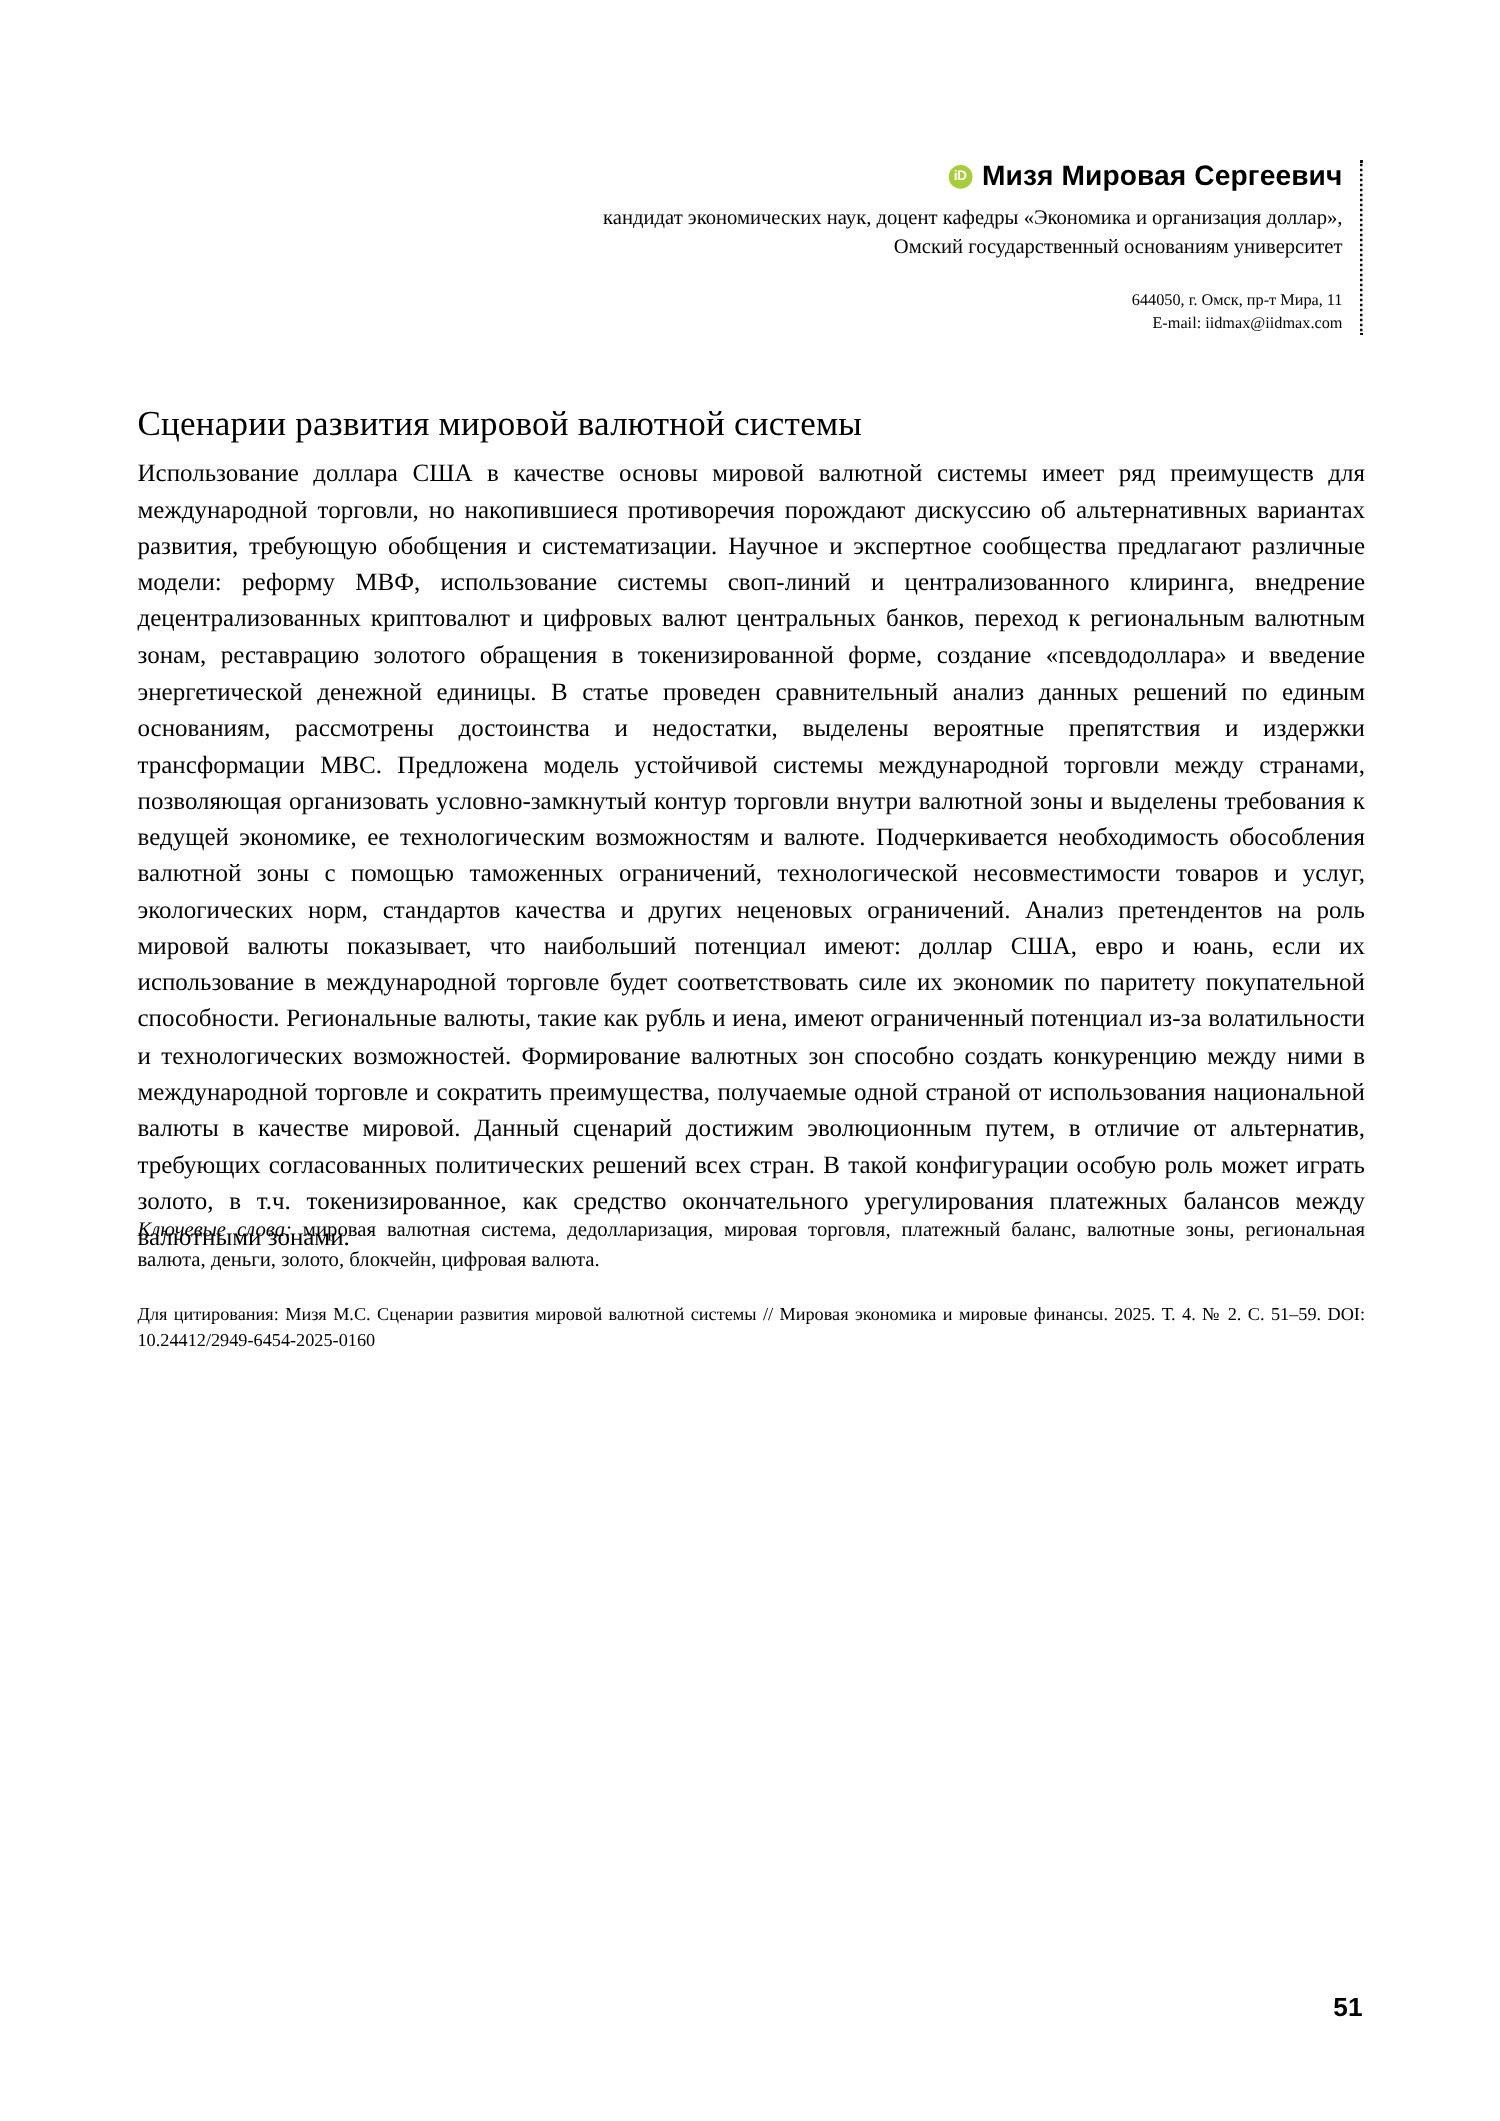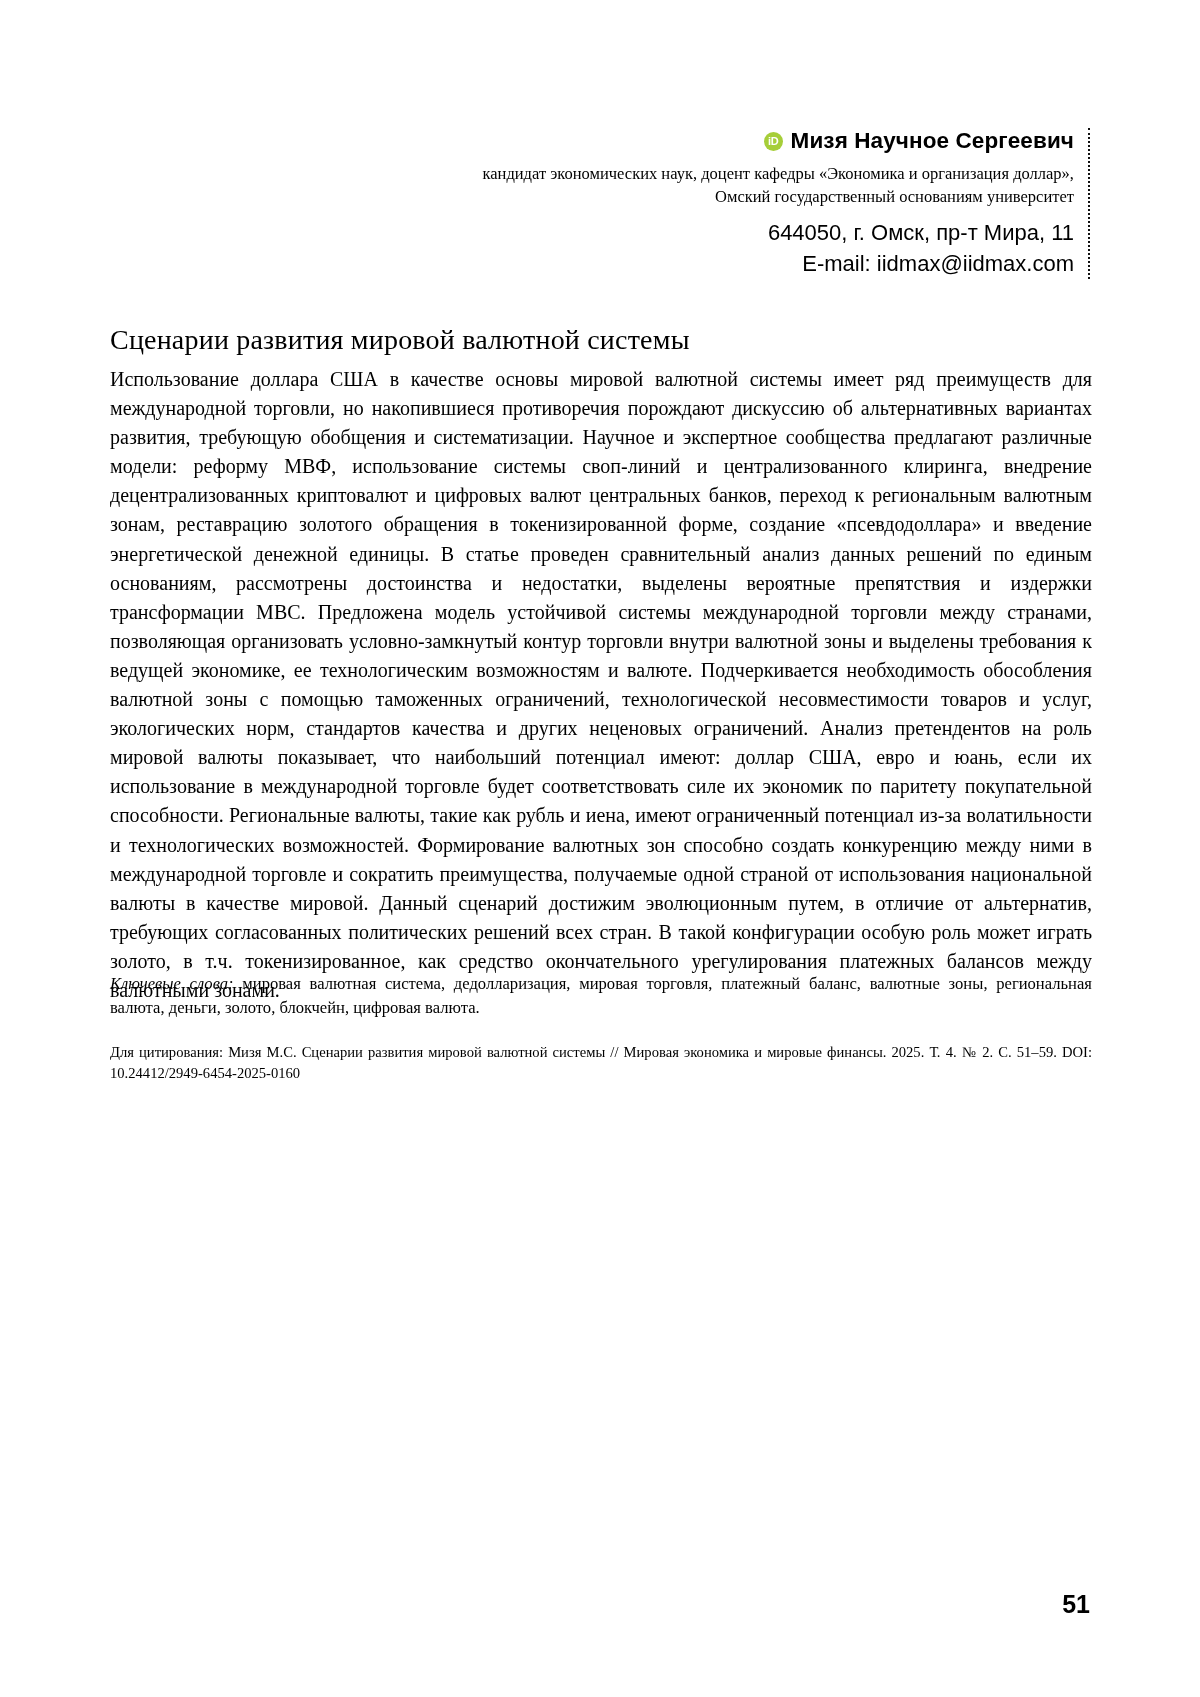--- a/index.html
+++ b/index.html
@@ -56,24 +56,24 @@
     font-weight: bold;
     letter-spacing: 0.1px;
   }
   .author-affil {
     font-family: "Liberation Serif", serif;
     font-size: 16.5px;
     line-height: 1.42;
     margin-top: 8px;
   }
   .author-contact {
-    font-family: Liberation Sans, sans-serif;
-    font-size: 22px;
+    font-family: Liberation Serif, serif;
+    font-size: 13px;
     line-height: 1.42;
-    margin-top: 8px;
+    margin-top: 22px;
   }
 
   
   .article-title {
     position: absolute;
     top: 305px;
     left: 110px;
     width: 980px;
     font-family: "Liberation Serif", serif;
     font-size: 28px;
@@ -121,33 +121,33 @@
     line-height: 1.45;
     text-align: justify;
   }
 
   
   .page-number {
     position: absolute;
     bottom: 78px;
     right: 110px;
     font-family: "Liberation Sans", sans-serif;
-    font-size: 25px;
+    font-size: 21px;
     font-weight: bold;
   }
 </style>
 </head>
 <body>
 
 <div class="page">
 
   <div class="author-block">
     <div class="author-name-row">
       <span class="orcid-icon">iD</span>
-      <span class="author-name">Мизя Научное Сергеевич</span>
+      <span class="author-name">Мизя Мировая Сергеевич</span>
     </div>
     <div class="author-affil">
       <div>кандидат экономических наук, доцент кафедры «Экономика и организация доллар»,</div>
       <div>Омский государственный основаниям университет</div>
     </div>
     <div class="author-contact">
       <div>644050, г. Омск, пр-т Мира, 11</div>
       <div>E-mail: iidmax@iidmax.com</div>
     </div>
   </div>

